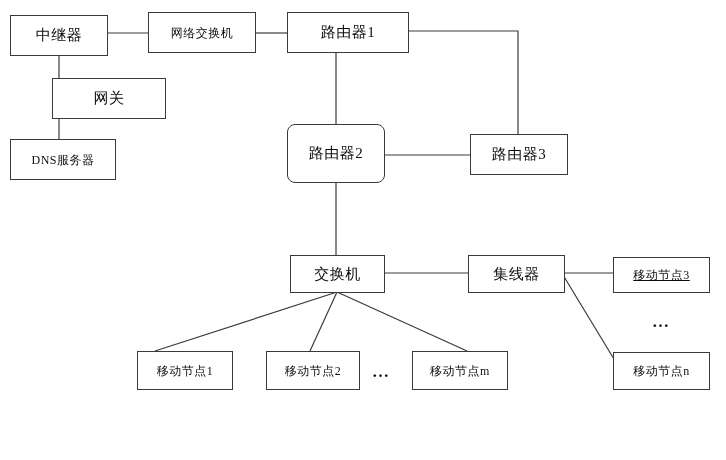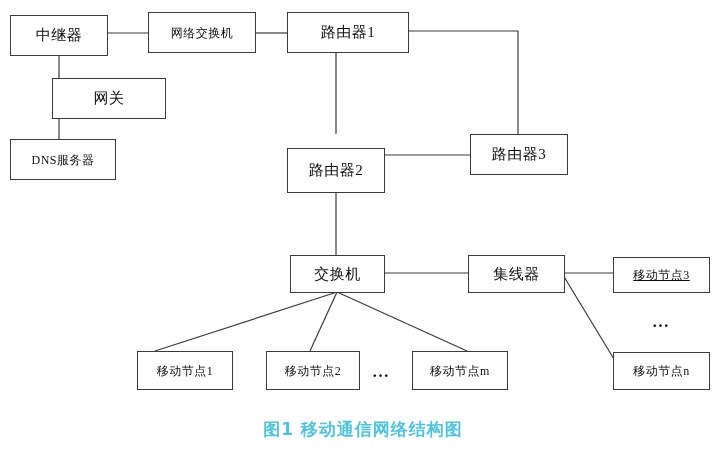--- a/index.html
+++ b/index.html
@@ -97,21 +97,21 @@
       </div>
       <div class="node small-text" style="left: 10px; top: 139px; width: 106px; height: 41px;">
         <span>DNS服务器</span>
       </div>
       <div class="node small-text" style="left: 148px; top: 12px; width: 108px; height: 41px;">
         <span>网络交换机</span>
       </div>
       <div class="node" style="left: 287px; top: 12px; width: 122px; height: 41px;">
         <span>路由器1</span>
       </div>
-      <div class="node" style="left: 287px; top: 148px; width: 98px; height: 45px;">
+      <div class="node" style="left: 287px; top: 124px; width: 98px; height: 59px; border-radius: 8px;">
         <span>路由器2</span>
       </div>
       <div class="node" style="left: 470px; top: 134px; width: 98px; height: 41px;">
         <span>路由器3</span>
       </div>
       <div class="node" style="left: 290px; top: 255px; width: 95px; height: 38px;">
         <span>交换机</span>
       </div>
       <div class="node" style="left: 468px; top: 255px; width: 97px; height: 38px; text-align: right;">
         <span>集线器</span>
@@ -131,15 +131,14 @@
       <div class="node small-text" style="left: 613px; top: 352px; width: 97px; height: 38px;">
         <span>移动节点n</span>
       </div>
     </div>
 
   <div id="ellipses-layer">
       <div class="ellipsis" style="left: 372px; top: 363px;">…</div>
       <div class="ellipsis" style="left: 652px; top: 313px;">…</div>
     </div>
 
-  <div id="figure-caption">图1 移动通信网络结构图</div>
 
 </div>
 
 </body></html>

